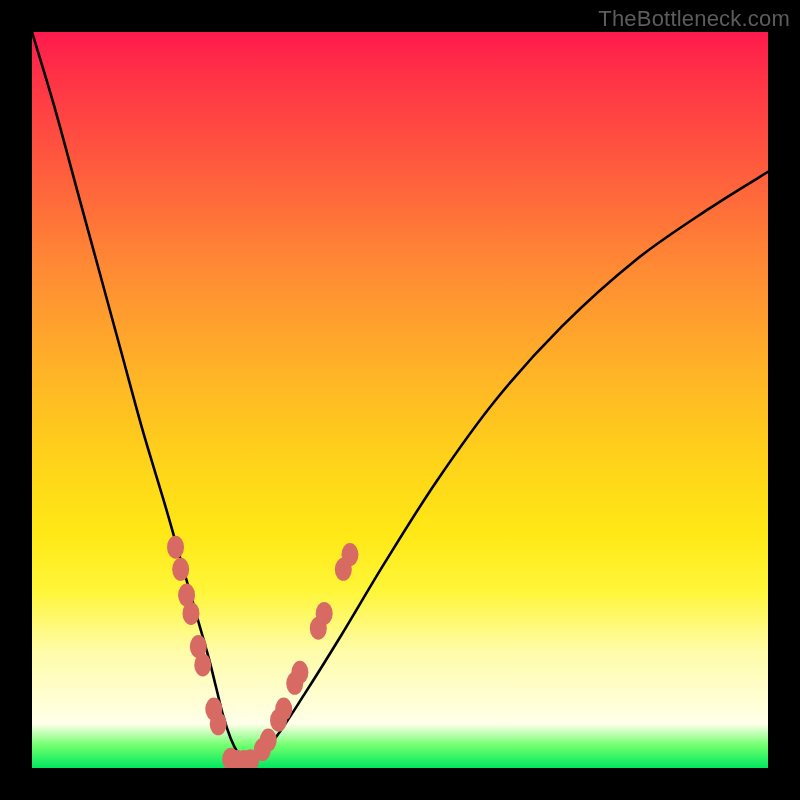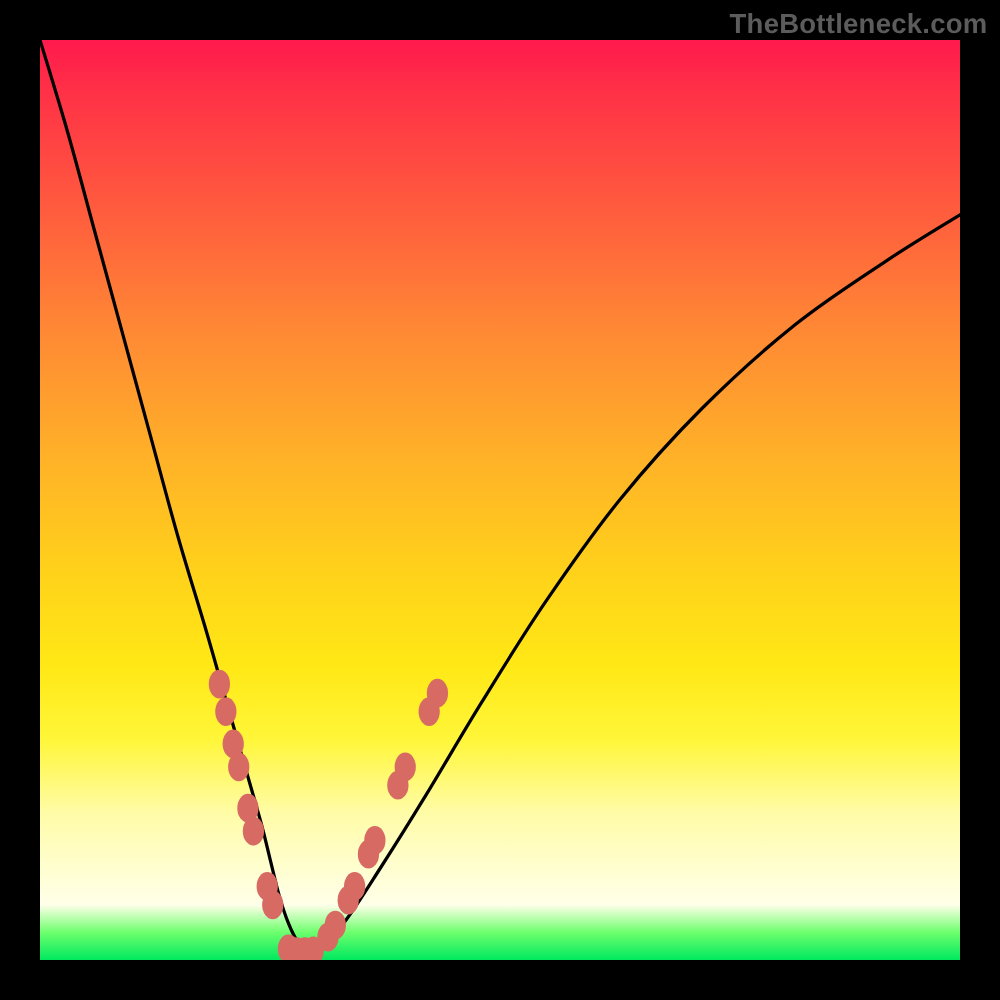--- a/index.html
+++ b/index.html
@@ -47,21 +47,21 @@
       #ffffe9 94%,
       #6dff6d 97%,
       #00e85f 100%);
   }
   .watermark {
     position: absolute;
     top: 6px;
     right: 10px;
     color: #5c5c5c;
     font-size: 22px;
-    font-weight: 700;
+    font-weight: 400;
     letter-spacing: 0.2px;
     user-select: none;
   }
   svg.curves {
     position: absolute;
     left: 0;
     top: 0;
     width: 100%;
     height: 100%;
   }

